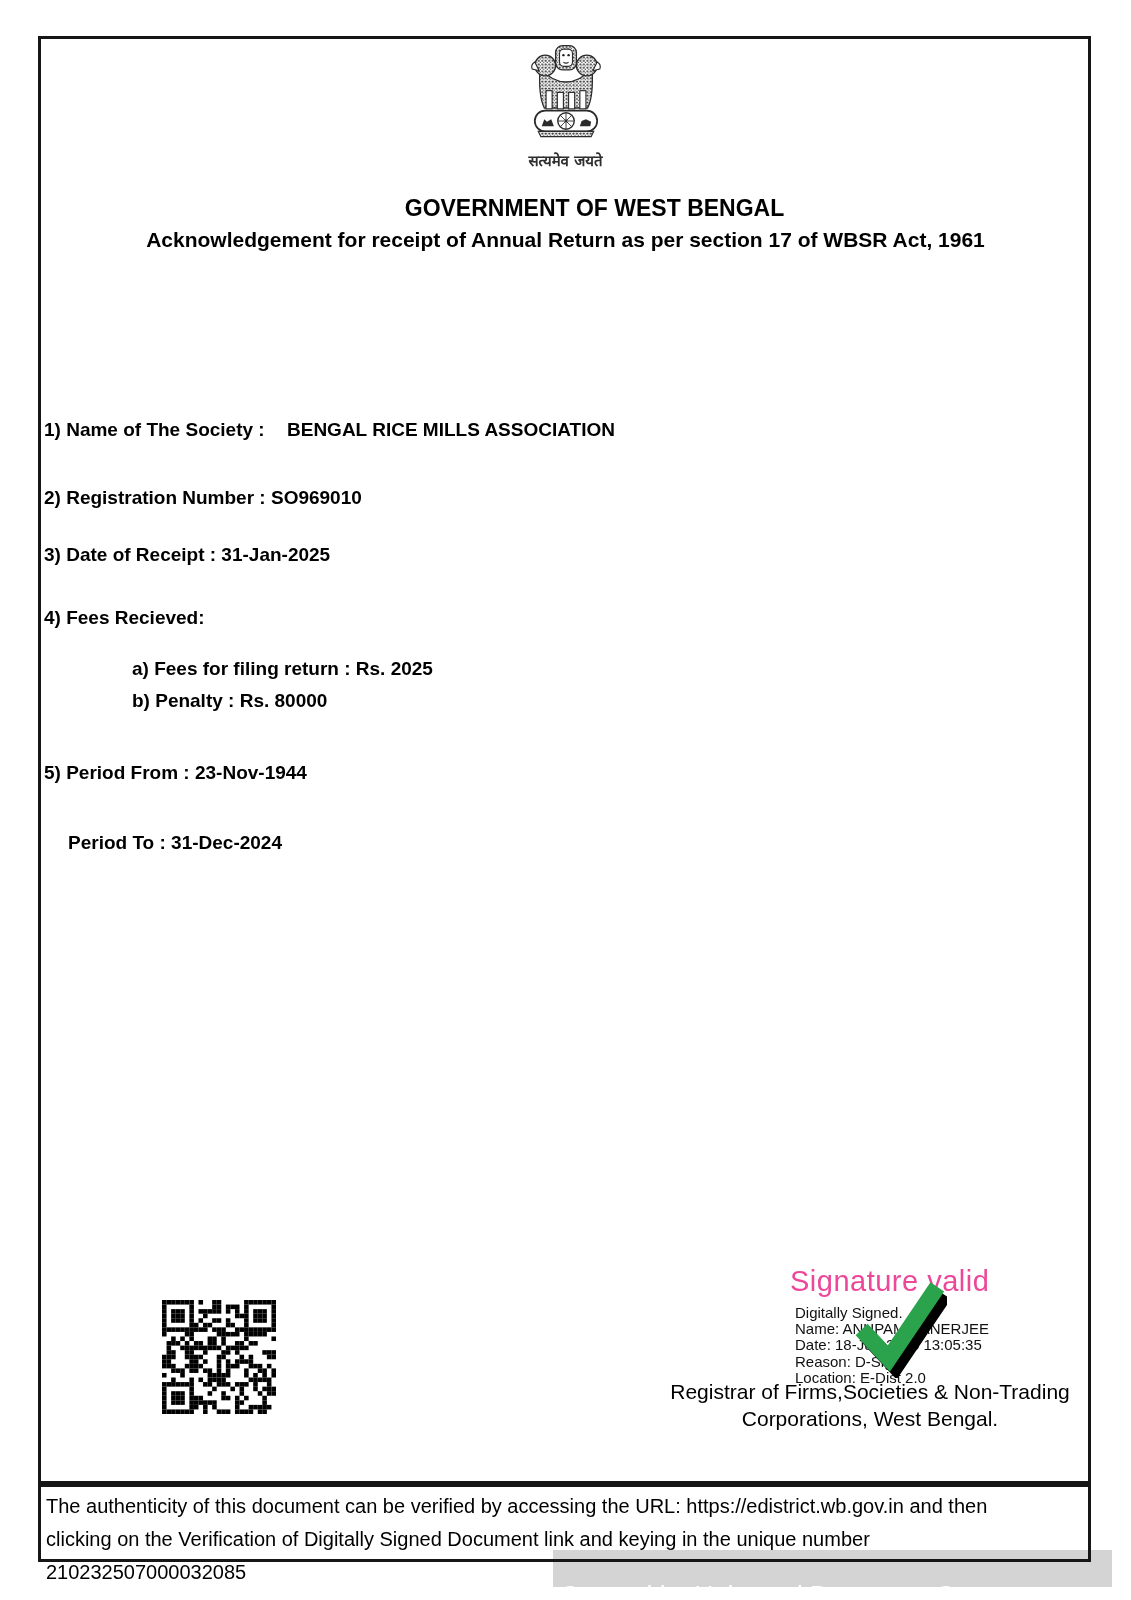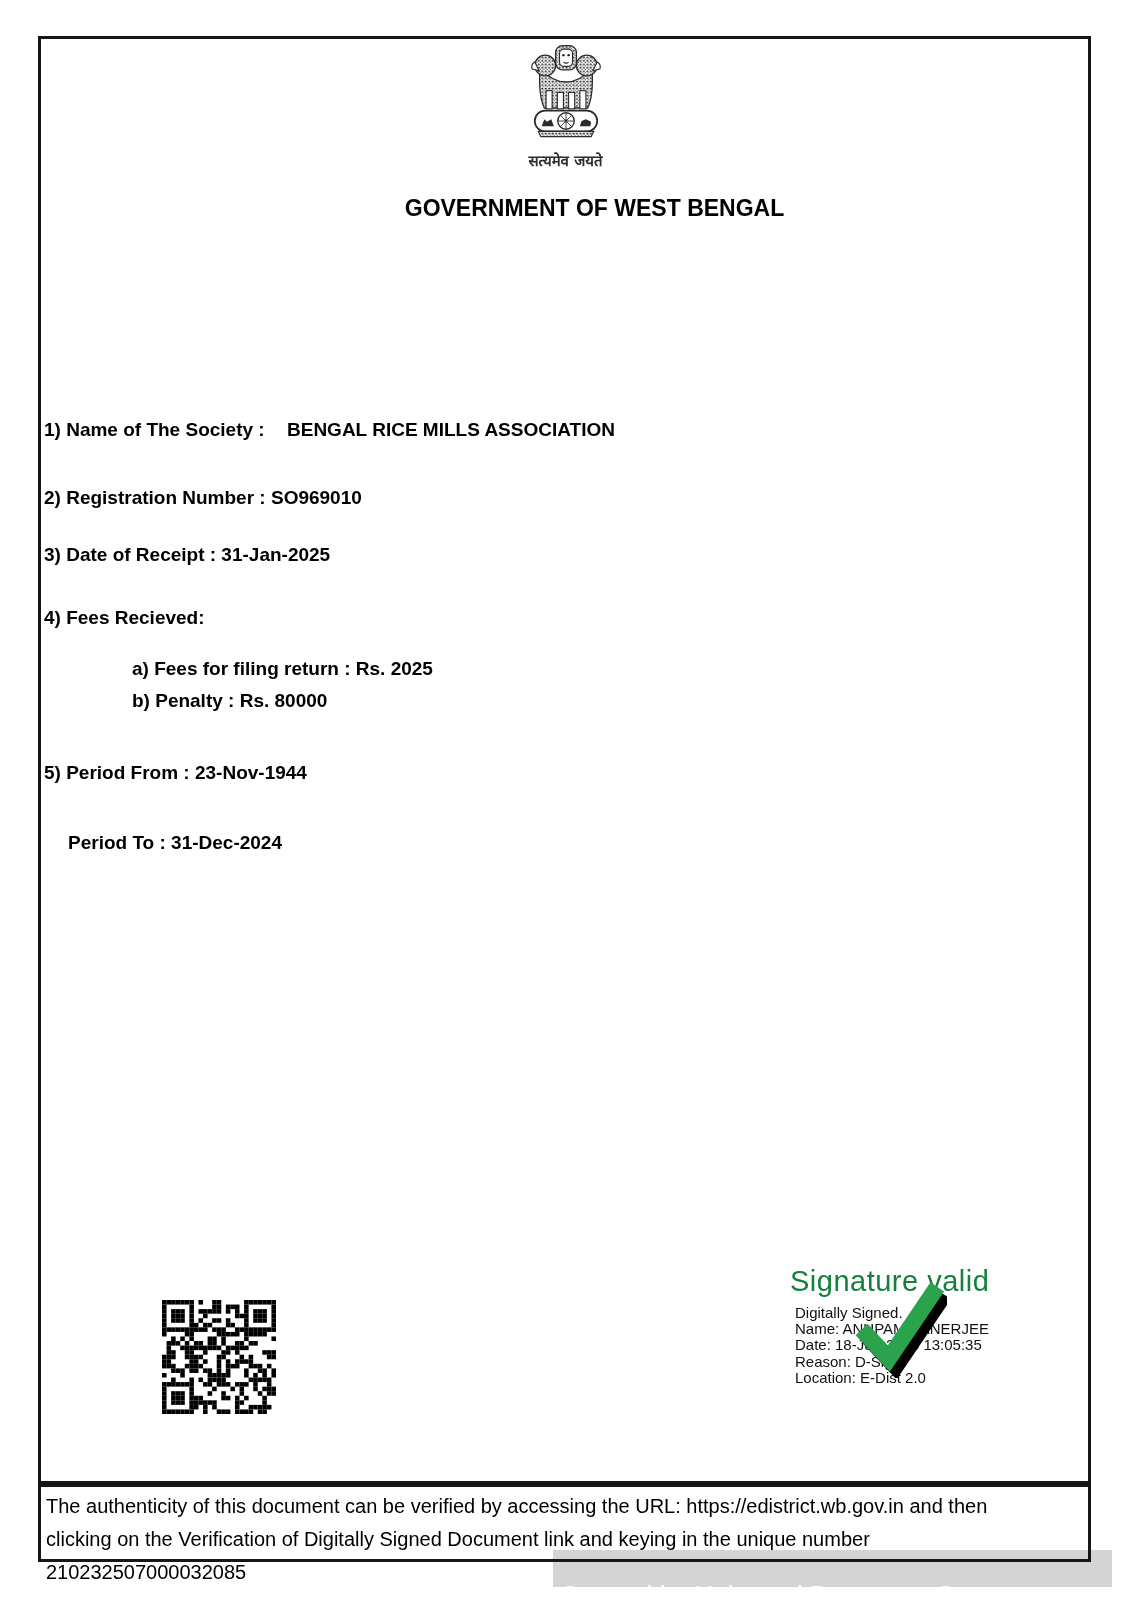--- a/index.html
+++ b/index.html
@@ -20,21 +20,21 @@
   .f-society{top:387px;}
   .f-society .value{position:absolute;left:243px;top:0;}
   .f-reg{top:455px;}
   .f-receipt{top:512px;}
   .f-fees{top:575px;text-align:right;}
   .f-fees-a{top:626px;left:132px;}
   .f-fees-b{top:658px;left:132px;}
   .f-pfrom{top:730px;}
   .f-pto{top:800px;left:68px;}
   .qr{position:absolute;left:162px;top:1300px;width:114px;height:114px;z-index:2;}
-  .sig-status{position:absolute;left:790px;top:1265px;font-size:29px;color:#15803d;
+  .sig-status{position:absolute;left:790px;top:1265px;font-size:29px;color:#ec4899;
               letter-spacing:0.5px;z-index:2;white-space:nowrap;}
   .sig-details{position:absolute;left:795px;top:1305px;font-size:15px;line-height:16.2px;
                color:#111;z-index:2;white-space:nowrap;}
   .sig-check{position:absolute;left:850px;top:1281px;width:97px;height:97px;z-index:3;}
   .sig-authority{position:absolute;left:645px;top:1378px;width:450px;text-align:center;
                  font-size:21px;line-height:27px;z-index:2;}
   .footer-text{position:absolute;left:46px;top:1490px;width:1000px;font-size:20px;
                line-height:33px;z-index:3;}
   .watermark-band{position:absolute;left:553px;top:1550px;width:567px;height:37px;
                   background:#d4d4d4;z-index:0;}
@@ -89,20 +89,21 @@
 
     <path d="M17,97 l3,-8 l3,3 l5,-3 l3,8 z" fill="#2b2b2b"></path>
     <path d="M61,97 l2,-6 l5,-2 l6,3 l-1,5 z" fill="#2b2b2b"></path>
 
     <path d="M13,103 h64 l-3,6 h-58 z" fill="url(#fur)" stroke="#2b2b2b" stroke-width="1.3"></path>
   </svg>
 
   <div class="emblem-caption">सत्यमेव जयते</div>
 
   <div class="doc-title">GOVERNMENT OF WEST BENGAL</div>
+  <div class="doc-subtitle">Acknowledgement for receipt of Annual Return as per section 17 of WBSR Act, 1961</div>
 
   <div class="field f-society">
     <span>1) Name of The Society :</span>
     <span class="value">BENGAL RICE MILLS ASSOCIATION</span>
   </div>
   <div class="field f-reg">2) Registration Number : SO969010</div>
   <div class="field f-receipt">3) Date of Receipt : 31-Jan-2025</div>
   <div class="field f-fees">4) Fees Recieved:</div>
   <div class="field f-fees-a">a) Fees for filing return : Rs. 2025</div>
   <div class="field f-fees-b">b) Penalty : Rs. 80000</div>
@@ -446,20 +447,22 @@
     <div>Reason: D-Sign</div>
     <div>Location: E-Dist 2.0</div>
   </div>
 
   <svg class="sig-check" viewBox="0 0 100 100" xmlns="http://www.w3.org/2000/svg">
     <polyline points="12,50 40,80 90,6" fill="none" stroke="#000000" stroke-width="17" transform="translate(7,8)"></polyline>
     <polyline points="12,50 40,80 90,6" fill="none" stroke="#2BA24C" stroke-width="17"></polyline>
   </svg>
 
   <div class="sig-authority">
+    <div>Registrar of Firms,Societies &amp; Non-Trading</div>
+    <div>Corporations, West Bengal.</div>
   </div>
 
   <div class="footer-box"></div>
   <div class="footer-text">The authenticity of this document can be verified by accessing the URL: https://edistrict.wb.gov.in and then clicking on the Verification of Digitally Signed Document link and keying in the unique number 210232507000032085</div>
 
   <div class="watermark-text">Created by Universal Document Converter</div>
 
 </div>
 
 </body></html>

